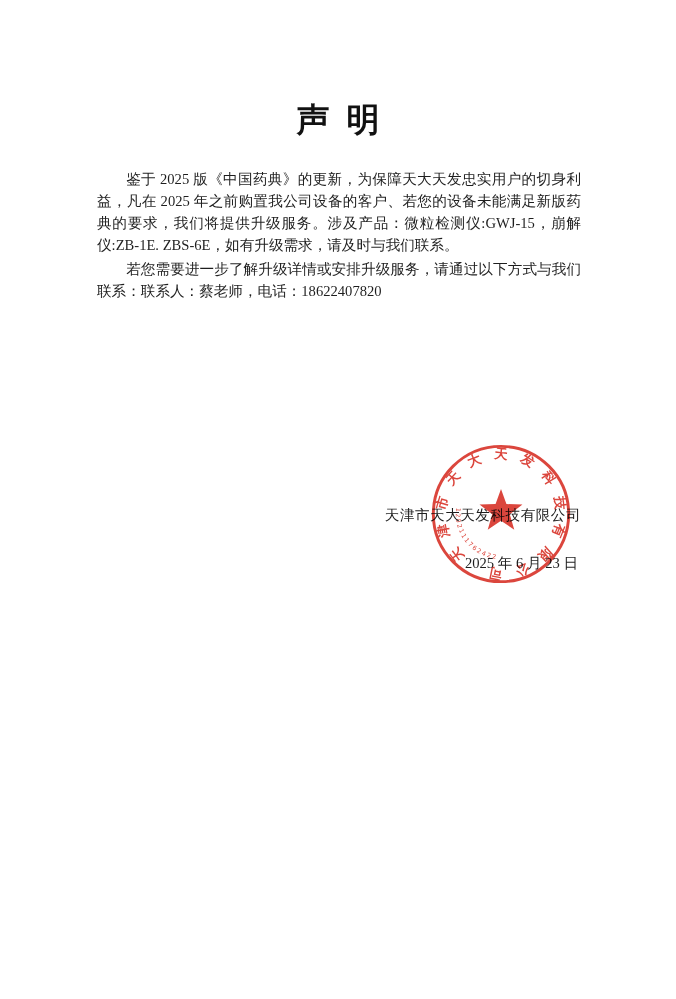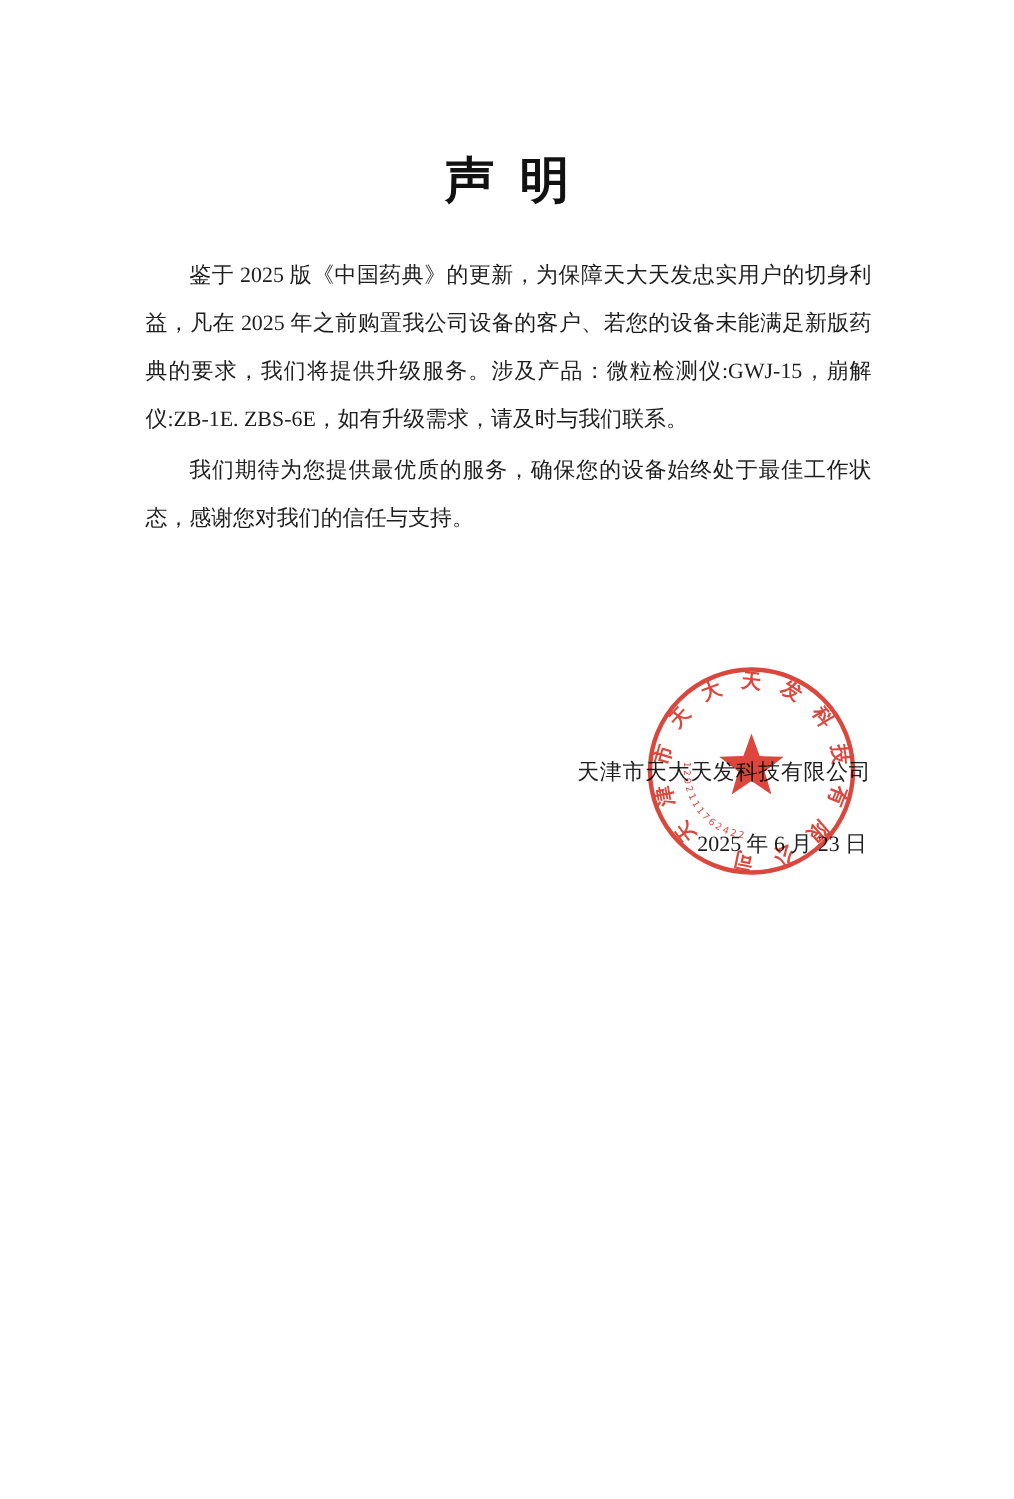--- a/index.html
+++ b/index.html
@@ -19,21 +19,21 @@
     font-weight:bold;
     letter-spacing:17px;
     padding-left:17px; 
     color:#111;
   }
   .body-text{
     position:absolute;
     left:97px;top:168px;
     width:484px;
     font-size:14.6px;
-    line-height:32px;
+    line-height:22px;
     text-align:justify;
     text-justify:inter-ideograph;
   }
   .body-text p{
     margin:0 0 1.5px 0;
     text-indent:2em;
   }
   .signature{
     position:absolute;
     left:97px;top:501px;
@@ -56,21 +56,21 @@
 </style>
 </head>
 <body>
 
 <div class="page">
 
   <div class="title">声明</div>
 
   <div class="body-text">
     <p>鉴于 2025 版《中国药典》的更新，为保障天大天发忠实用户的切身利益，凡在 2025 年之前购置我公司设备的客户、若您的设备未能满足新版药典的要求，我们将提供升级服务。涉及产品：微粒检测仪:GWJ-15，崩解仪:ZB-1E.  ZBS-6E，如有升级需求，请及时与我们联系。</p>
-    <p>我们期待为您提供最优质的服务，确保您的设备始终处于最佳工作状态，感谢您对我们的信任与支持。</p>
+    <p>若您需要进一步了解升级详情或安排升级服务，请通过以下方式与我们联系：联系人：蔡老师，电话：18622407820</p>
   </div>
 
   <div class="signature">
     <div class="company">天津市天大天发科技有限公司</div>
     <div class="date">2025 年 6 月 23 日</div>
   </div>
 
   <div class="seal">
     <svg viewBox="0 0 170 170" xmlns="http://www.w3.org/2000/svg">
       <defs>

